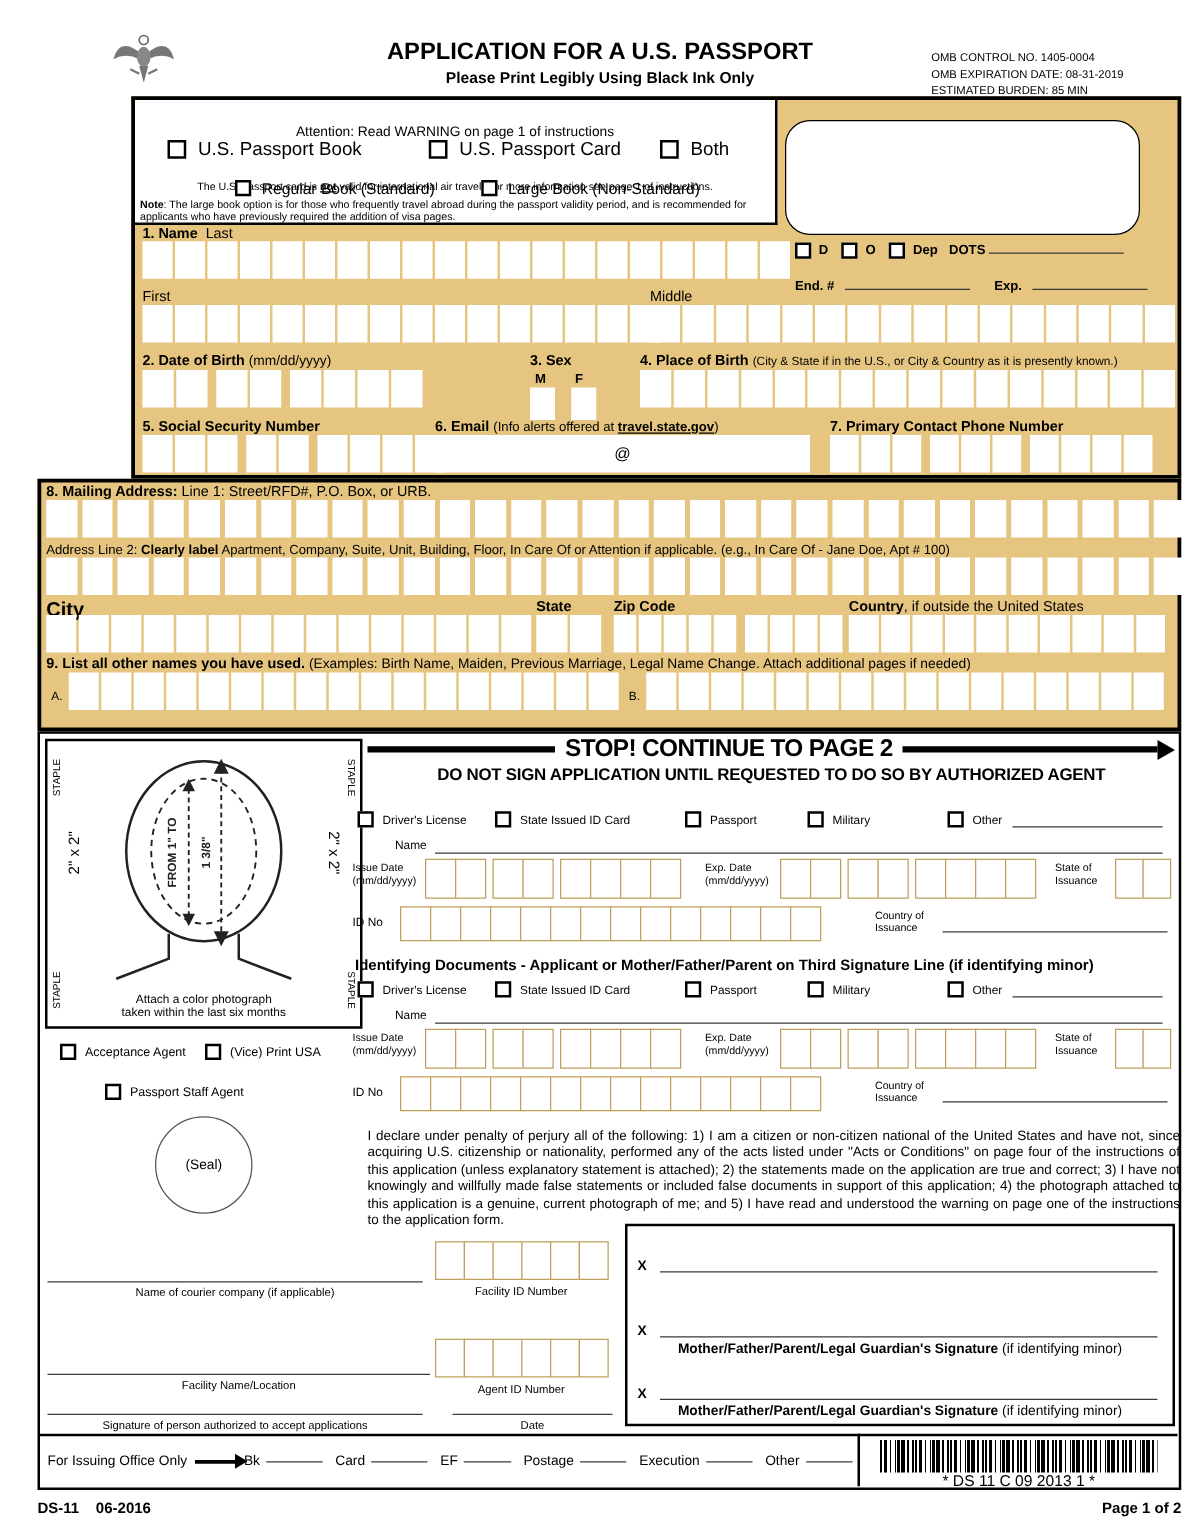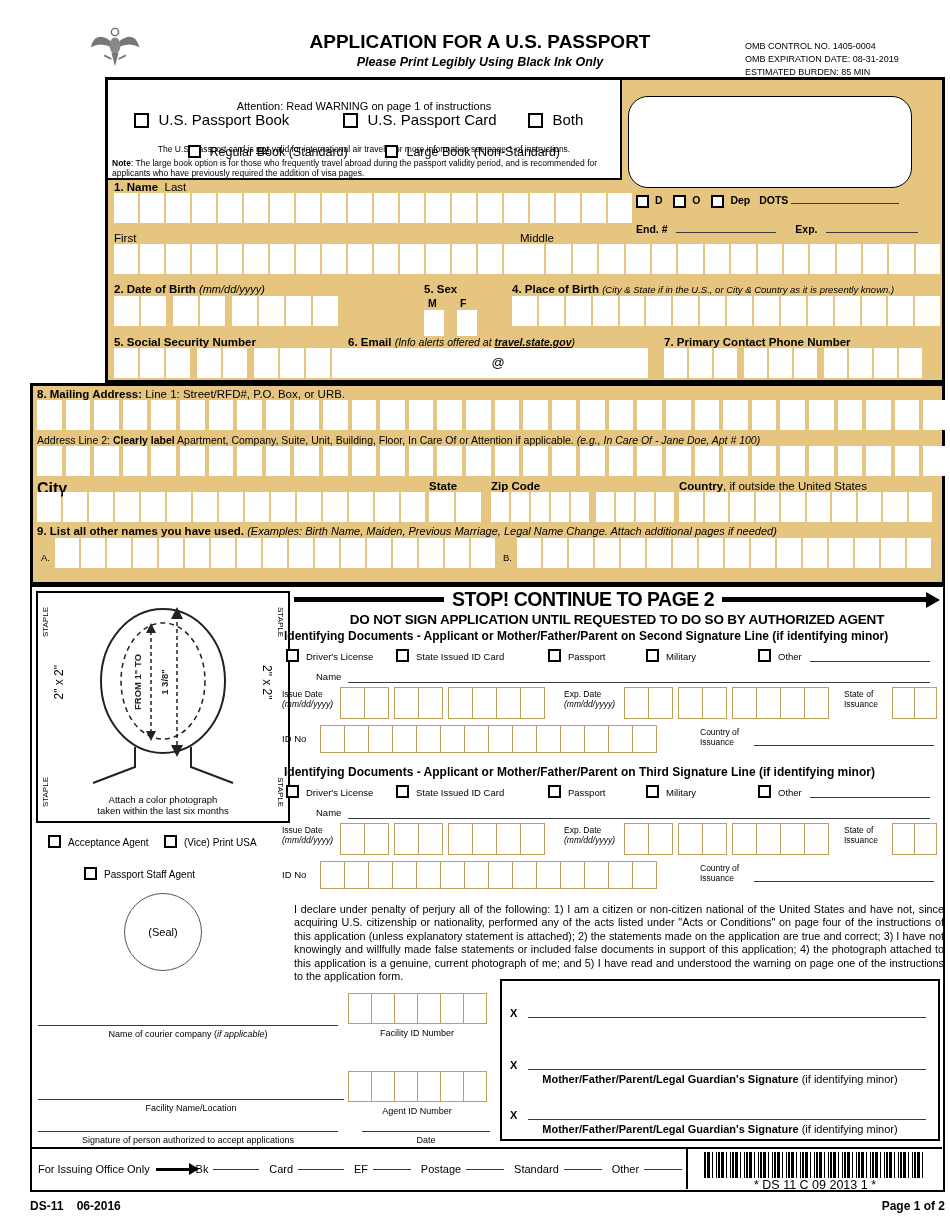--- a/index.html
+++ b/index.html
@@ -1,20 +1,20 @@
 <!DOCTYPE html>
 <html><head>
 <meta charset="utf-8">
 <style>
   html,body{margin:0;padding:0;background:#fff}
   .page{position:relative;width:950px;height:1230px;background:#fff;
         font-family:"Liberation Sans", sans-serif;color:#000;overflow:hidden}
   .abs{position:absolute}
   .b{font-weight:bold}
-  .it{font-style:italic}
+  .it{}
   .nw{white-space:nowrap}
   .ctr{text-align:center}
   
   .tanbox{background:#e5c57f;border:3px solid #000;box-sizing:border-box}
   
   .cells{display:flex;gap:7px}
   .cgrp{display:flex;gap:2px}
   .cell{width:var(--cw,24px);height:var(--ch,30px);background:#fff;box-sizing:border-box;flex:0 0 auto}
   .gold .cgrp{gap:0}
   .gold .cell{border:1.2px solid #bfa05a;margin-right:-1px}
@@ -169,21 +169,21 @@
           <span class="cell"></span>
           <span class="cell"></span>
           <span class="cell"></span>
           <span class="cell"></span>
           <span class="cell"></span>
           <span class="cell"></span>
         </div>
       </div>
 
     <div class="abs nw" style="left:6px;top:203px;font-size:11.5px"><span class="b">2.  Date of Birth</span> <span class="it" style="font-size:11px">(mm/dd/yyyy)</span></div>
-    <div class="abs b nw" style="left:316px;top:203px;font-size:11.5px">5.  Sex</div>
+    <div class="abs b nw" style="left:316px;top:203px;font-size:11.5px">3.  Sex</div>
     <div class="abs nw" style="left:404px;top:203px;font-size:11.5px"><span class="b">4.  Place of Birth</span> <span class="it" style="font-size:9.5px">(City &amp; State if in the U.S., or City &amp; Country as it is presently known.)</span></div>
     <div class="abs cells" style="left:6px;top:216px;--cw:25px;--ch:30px">
         <div class="cgrp">
           <span class="cell"></span>
           <span class="cell"></span>
         </div>
         <div class="cgrp">
           <span class="cell"></span>
           <span class="cell"></span>
         </div>
@@ -475,21 +475,20 @@
       <div style="display:flex;align-items:center;gap:8px">
         <div class="stoprule" style="width:150px"></div>
         <div class="b nw" style="font-size:19.5px;letter-spacing:-0.5px">STOP! CONTINUE TO PAGE 2</div>
         <div class="stoprule" style="flex:1"></div>
         <div class="arrowhead" style="margin-left:-8px"></div>
       </div>
       <div class="b ctr nw" style="font-size:13.5px;letter-spacing:-0.2px;margin-top:1px">DO NOT SIGN APPLICATION UNTIL REQUESTED TO DO SO BY AUTHORIZED AGENT</div>
     </div>
 
     <div class="abs" style="left:0;top:42px;width:910px;height:134px">
-      <div class="abs b nw" style="left:252px;top:0;font-size:12px">Identifying Documents - Applicant or Mother/Father/Parent on Second Signature Line (if identifying minor)</div>
       <div class="abs" style="left:0;top:20px;height:16px">
         <span class="cb abs" style="left:254px"></span>
         <span class="abs nw" style="left:274px;top:2px;font-size:9.5px">Driver's License</span>
         <span class="cb abs" style="left:364px"></span>
         <span class="abs nw" style="left:384px;top:2px;font-size:9.5px">State Issued ID Card</span>
         <span class="cb abs" style="left:516px"></span>
         <span class="abs nw" style="left:536px;top:2px;font-size:9.5px">Passport</span>
         <span class="cb abs" style="left:614px"></span>
         <span class="abs nw" style="left:634px;top:2px;font-size:9.5px">Military</span>
         <span class="cb abs" style="left:726px"></span>
@@ -725,21 +724,21 @@
       <span class="nw" style="font-size:11px">For Issuing Office Only</span>
       <span class="smallarrow"></span>
       <span class="nw" style="font-size:11px">Bk</span>
         <span class="ul" style="width:46px;margin:0 10px 0 5px"></span>
       <span class="nw" style="font-size:11px">Card</span>
         <span class="ul" style="width:46px;margin:0 10px 0 5px"></span>
       <span class="nw" style="font-size:11px">EF</span>
         <span class="ul" style="width:38px;margin:0 10px 0 5px"></span>
       <span class="nw" style="font-size:11px">Postage</span>
         <span class="ul" style="width:38px;margin:0 10px 0 5px"></span>
-      <span class="nw" style="font-size:11px">Standard</span>
+      <span class="nw" style="font-size:11px">Execution</span>
         <span class="ul" style="width:38px;margin:0 10px 0 5px"></span>
       <span class="nw" style="font-size:11px">Other</span>
         <span class="ul" style="width:38px;margin:0 4px 0 5px"></span>
     </div>
     <div class="abs" style="left:656px;top:560px;width:254px;height:42px;border-top:2.5px solid #000;box-sizing:border-box">
       <div class="abs barcode" style="left:16px;top:3px;width:222px;height:26px"></div>
       <div class="abs ctr nw" style="left:0;top:29px;width:254px;font-size:12.5px">* DS 11 C 09 2013 1 *</div>
     </div>
   </div>
 

